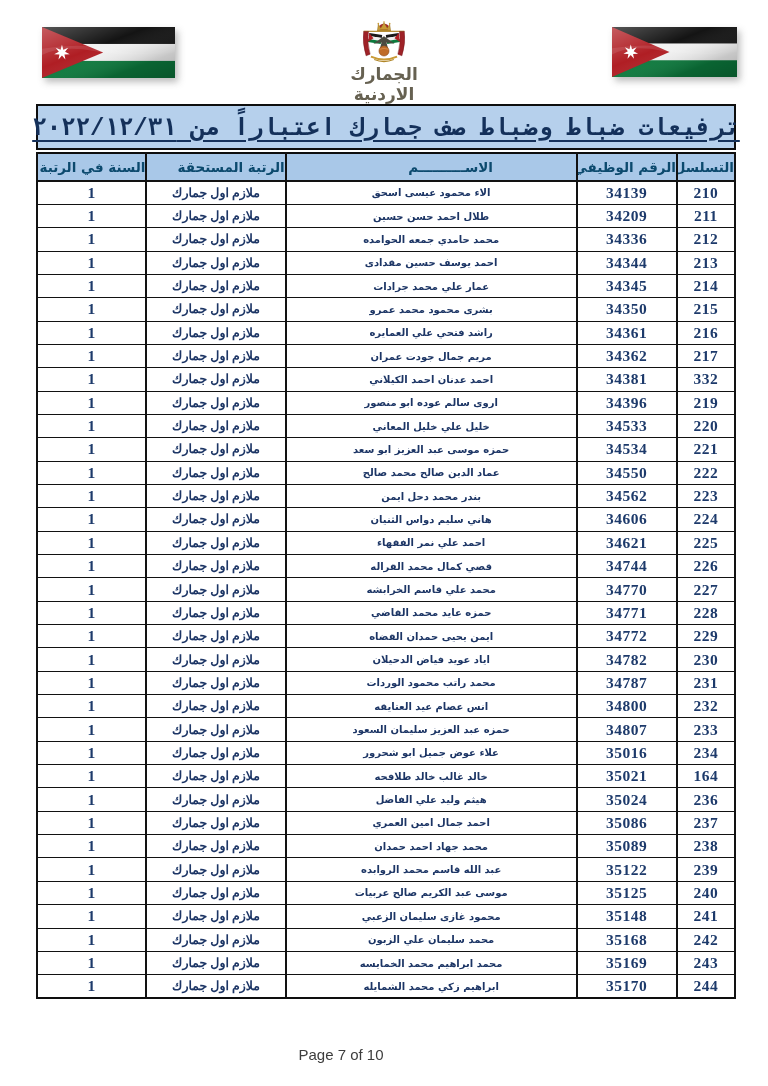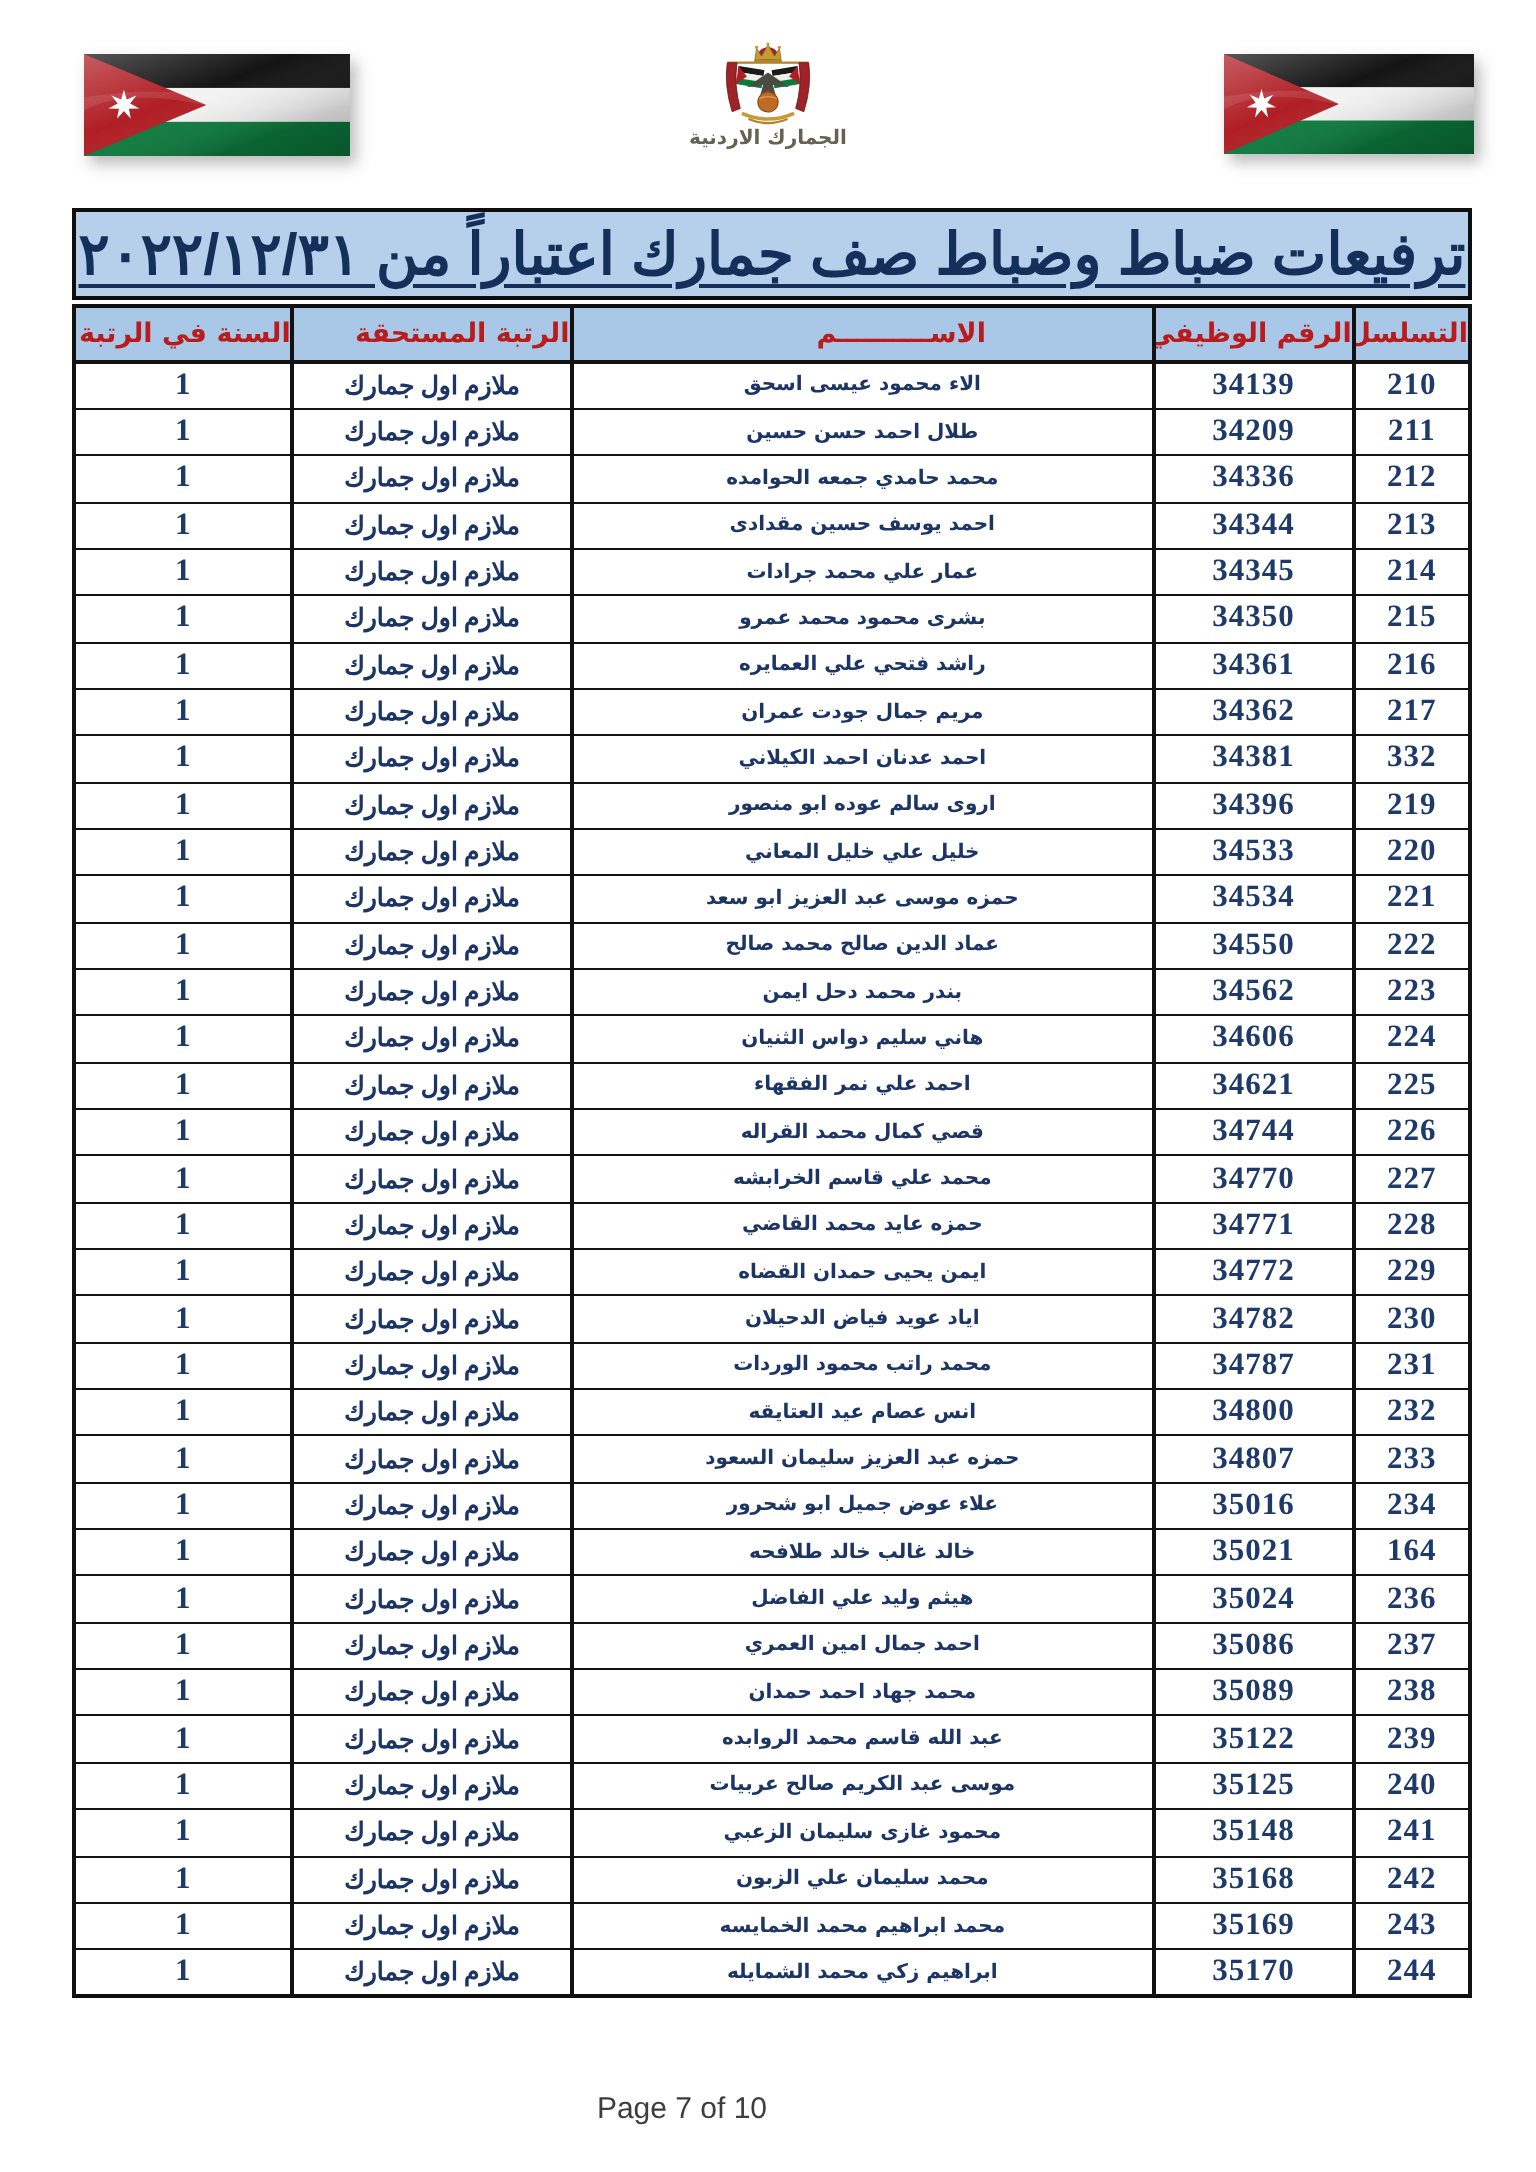--- a/index.html
+++ b/index.html
@@ -19,36 +19,36 @@
   }
   .flag svg { display: block; width: 100%; height: 100%; }
   .flag-left  { left: 42px;  top: 27px; width: 133px; height: 51px; }
   .flag-right { left: 612px; top: 27px; width: 125px; height: 50px; }
   .emblem { position: absolute; left: 346px; top: 20px; width: 76px; height: 44px; }
   .emblem svg { display: block; width: 100%; height: 100%; }
   .emblem-caption {
     position: absolute; left: 319px; top: 64px; width: 130px;
     text-align: center;
     font-family: "DejaVu Sans", sans-serif;
-    font-weight: bold; font-size: 10px; color: #56503f;
+    font-weight: bold; font-size: 17px; color: #56503f;
     letter-spacing: 0.5px;
     direction: rtl;
     opacity: .9;
   }
   
   .title-bar {
     position: absolute; left: 36px; top: 104px; width: 700px; height: 46px;
     background: #b6d0ec;
     border: 2.5px solid #0e0e0e;
     display: flex; align-items: center; justify-content: center;
     direction: rtl;
   }
   .title-text {
-    font-family: Liberation Sans, sans-serif;
-    font-weight: bold; font-size: 29px; color: #14305a;
+    font-family: Liberation Mono, monospace;
+    font-weight: bold; font-size: 24px; color: #14305a;
     text-decoration: underline;
     text-decoration-thickness: 2px;
     text-underline-offset: 5px;
     white-space: nowrap;
   }
   
   table.roster {
     position: absolute; left: 36px; top: 152px; width: 700px;
     border-collapse: collapse; table-layout: fixed;
     border: 2.5px solid #0e0e0e;
@@ -58,21 +58,21 @@
     border: 1.6px solid #121212;
     border-left-width: 2px; border-right-width: 2px;
     text-align: center; vertical-align: middle;
     overflow: hidden; white-space: nowrap;
     padding: 0;
   }
   .roster thead th {
     height: 28px;
     background: #a9c8e8;
     font-family: "DejaVu Sans", sans-serif;
-    font-weight: bold; font-size: 13.5px; color: #b91c1c;
+    font-weight: bold; font-size: 13.5px; color: #0c4a6e;
     border-bottom-width: 2.2px;
     padding-left: 39px;
   }
   .roster tbody td { height: 23.35px; background: #ffffff; }
   .roster td.num {
     font-family: "Liberation Serif", "DejaVu Serif", serif;
     font-weight: bold; font-size: 15.5px; color: #1d3a6b;
     letter-spacing: .5px;
   }
   .roster td.ar {

